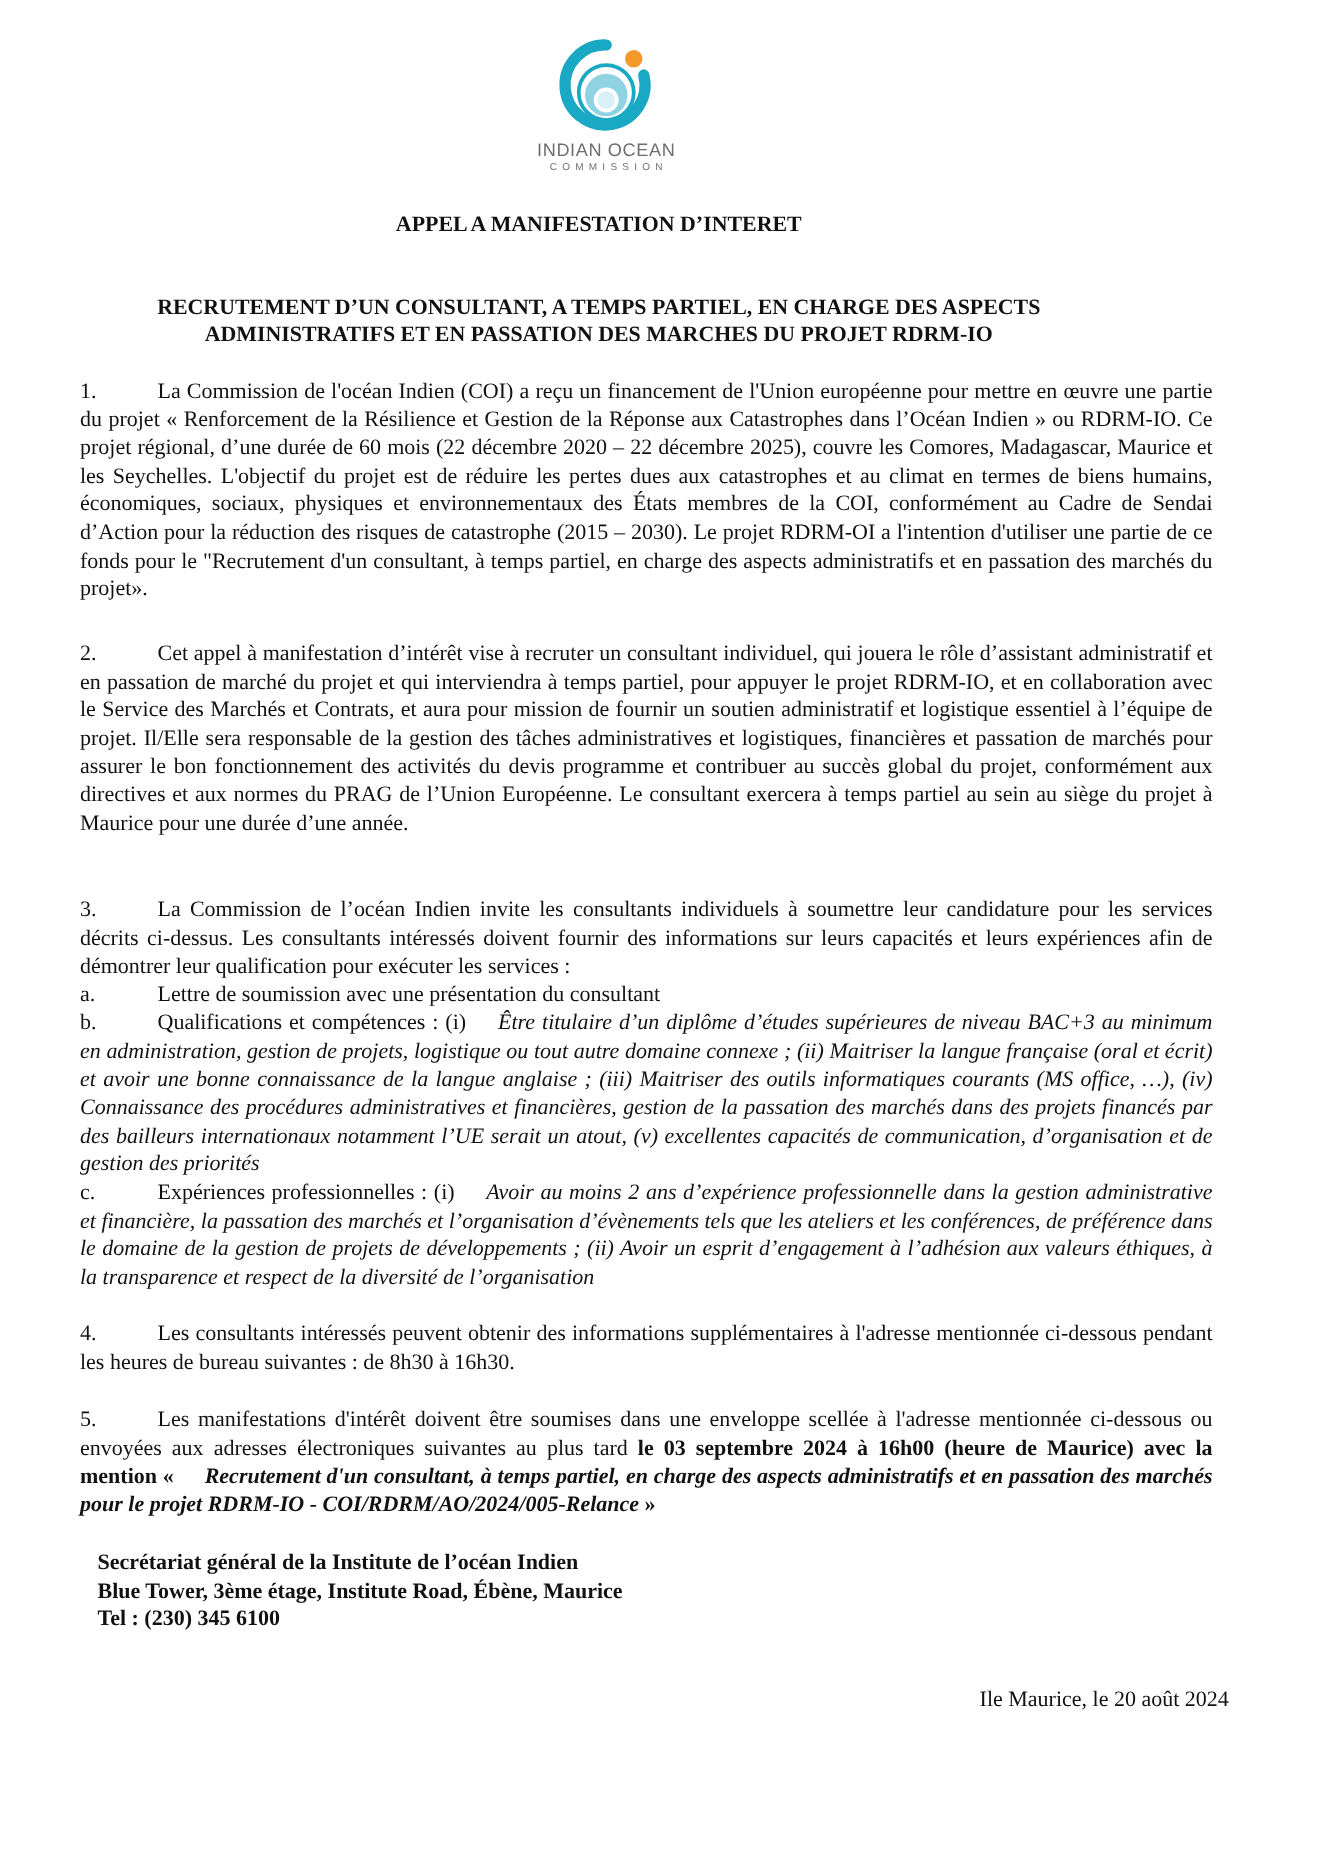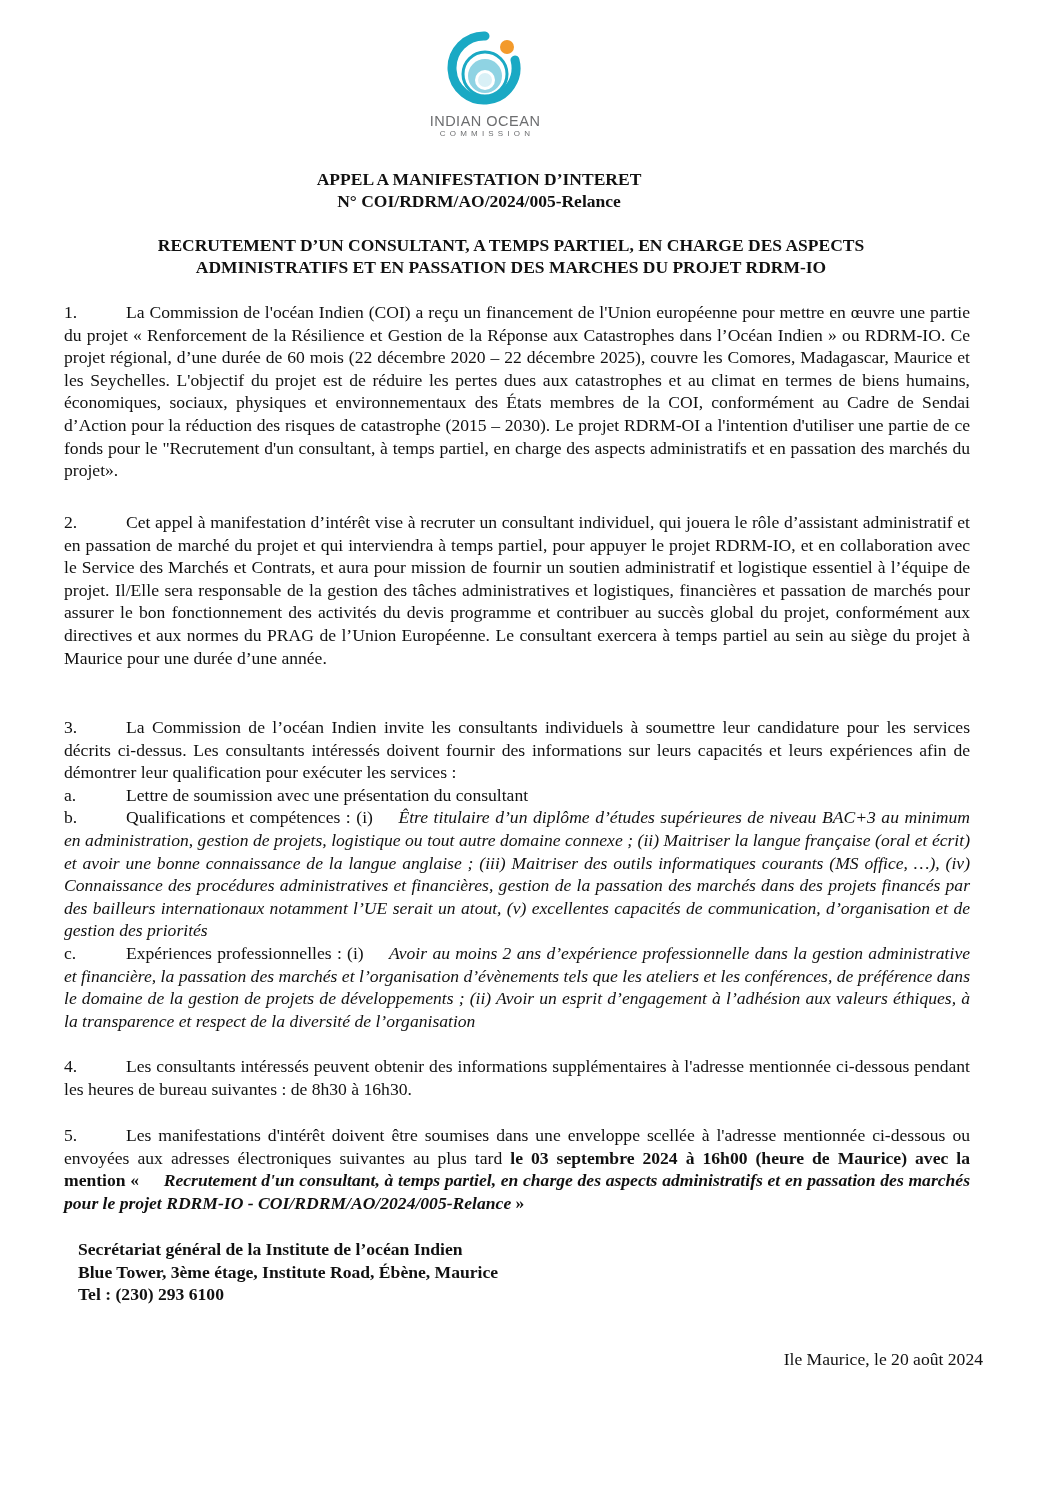--- a/index.html
+++ b/index.html
@@ -7,21 +7,21 @@
       width: 1058px; height: 1497px; position: relative; overflow: hidden;
       font-family: "Liberation Serif", "DejaVu Serif", serif;
       color: #111;
     }
     .logo { position: absolute; left: 415px; top: 30px; width: 140px; height: 110px; text-align: center; }
     .logo svg { display: block; margin: 0 auto; }
     .logo .l1 { font-family: "Liberation Sans", "DejaVu Sans", sans-serif; font-size: 14.5px; color: #6d6e70; letter-spacing: 0.5px; margin-top: 6px; line-height: 15px; }
     .logo .l2 { font-family: "Liberation Sans", "DejaVu Sans", sans-serif; font-size: 8px; color: #6d6e70; letter-spacing: 4.2px; line-height: 10px; padding-left: 4px; }
     .title { position: absolute; left: 0; width: 958px; text-align: center; font-weight: bold; font-size: 17.5px; line-height: 22px; }
     .t1 { top: 168px; }
-    .t3 { top: 234px; padding-left: 32px; }
+    .t3 { top: 234px; }
     .para {
       position: absolute; left: 64px; width: 906px;
       font-size: 17.6px; line-height: 22.6px; text-align: justify;
       text-align-last: left;
     }
     .num { display: inline-block; width: 62px; }
     .sub { display: block; }
     i { font-style: italic; margin-left: 20px; }
     b { font-weight: bold; }
     .contact { position: absolute; left: 78px; top: 1238px; font-weight: bold; font-size: 17.6px; line-height: 22.6px; }
@@ -39,21 +39,20 @@
     <circle cx="40" cy="50" r="10" fill="#ffffff"></circle>
     <circle cx="40" cy="50" r="7" fill="#d9f0f6"></circle>
     <circle cx="62" cy="17" r="7" fill="#f39a2b"></circle>
   </svg>
   <div class="l1">INDIAN OCEAN</div>
   <div class="l2">COMMISSION</div>
 </div>
 
 <div class="title t1">
   <div>APPEL A MANIFESTATION D’INTERET</div>
-  <div>N° COI/RDRM/AO/2024/005-Relance</div>
 </div>
 
 <div class="title t3">
   <div>RECRUTEMENT D’UN CONSULTANT, A TEMPS PARTIEL, EN CHARGE DES ASPECTS</div>
   <div>ADMINISTRATIFS ET EN PASSATION DES MARCHES DU PROJET RDRM-IO</div>
 </div>
 
 <div class="para" style="top:301px;">
   <span class="num">1.</span><span>La Commission de l'océan Indien (COI) a reçu un financement de l'Union européenne pour mettre en œuvre une partie du projet « Renforcement de la Résilience et Gestion de la Réponse aux Catastrophes dans l’Océan Indien » ou RDRM-IO. Ce projet régional, d’une durée de 60 mois (22 décembre 2020 – 22 décembre 2025), couvre les Comores, Madagascar, Maurice et les Seychelles. L'objectif du projet est de réduire les pertes dues aux catastrophes et au climat en termes de biens humains, économiques, sociaux, physiques et environnementaux des États membres de la COI, conformément au Cadre de Sendai d’Action pour la réduction des risques de catastrophe (2015 – 2030). Le projet RDRM-OI a l'intention d'utiliser une partie de ce fonds pour le "Recrutement d'un consultant, à temps partiel, en charge des aspects administratifs et en passation des marchés du projet».</span>
 </div>
@@ -79,16 +78,16 @@
   <span class="num">4.</span><span>Les consultants intéressés peuvent obtenir des informations supplémentaires à l'adresse mentionnée ci-dessous pendant les heures de bureau suivantes : de 8h30 à 16h30.</span>
 </div>
 
 <div class="para" style="top:1124px;">
   <span class="num">5.</span><span>Les manifestations d'intérêt doivent être soumises dans une enveloppe scellée à l'adresse mentionnée ci-dessous ou envoyées aux adresses électroniques suivantes au plus tard </span><b>le 03 septembre 2024 à 16h00 (heure de Maurice) avec la mention « </b><b><i>Recrutement d'un consultant, à temps partiel, en charge des aspects administratifs et en passation des marchés pour le projet RDRM-IO - COI/RDRM/AO/2024/005-Relance</i></b><b> »</b>
 </div>
 
 <div class="contact">
   <div>Secrétariat général de la Institute de l’océan Indien</div>
   <div>Blue Tower, 3ème étage, Institute Road, Ébène, Maurice</div>
-  <div>Tel : (230) 293 6100</div>
+  <div>Tel : (230) 345 6100</div>
 </div>
 
 <div class="date">Ile Maurice, le 20 août 2024</div>
 
 </body></html>

